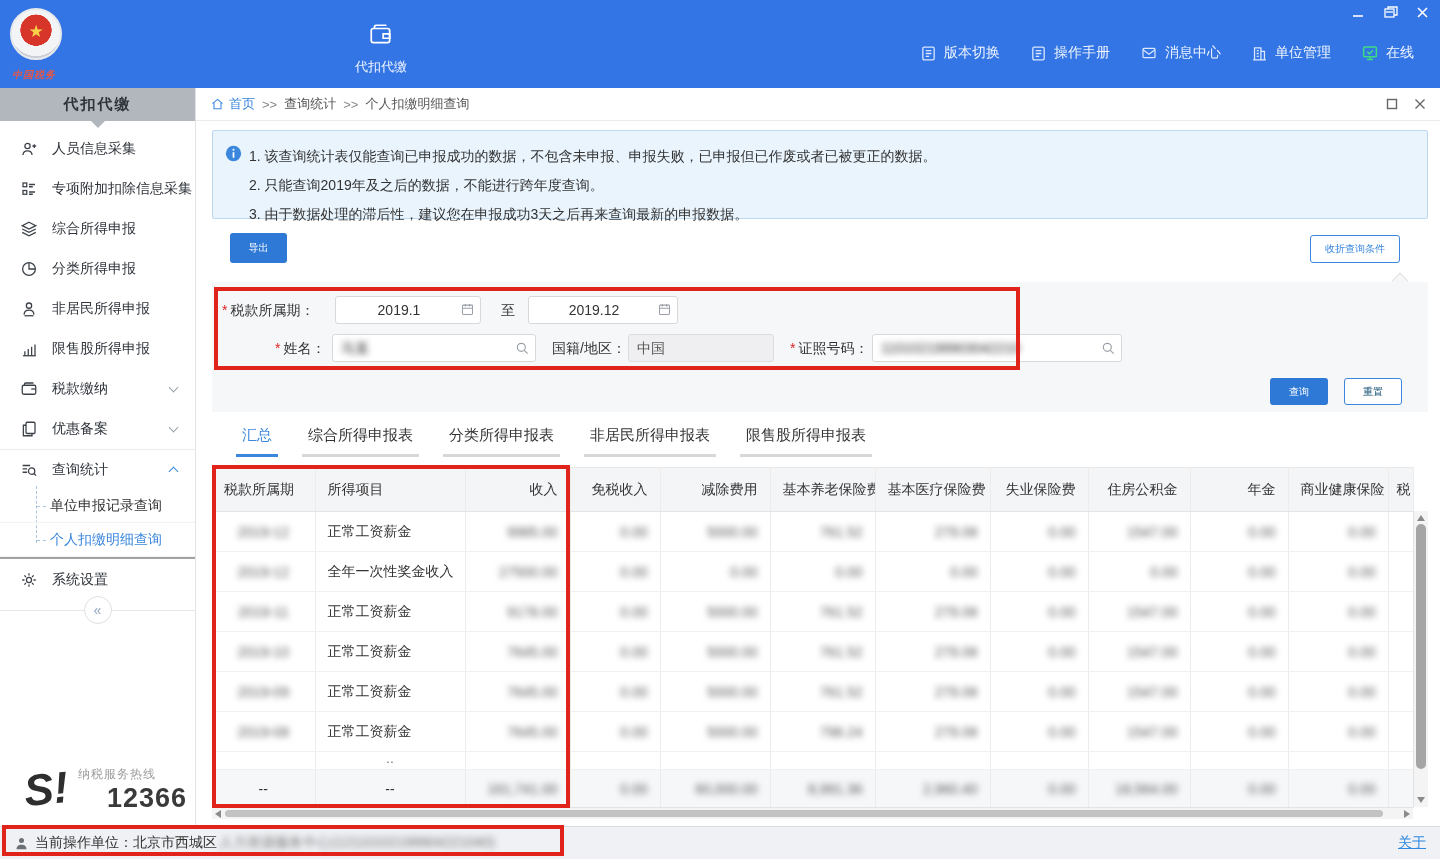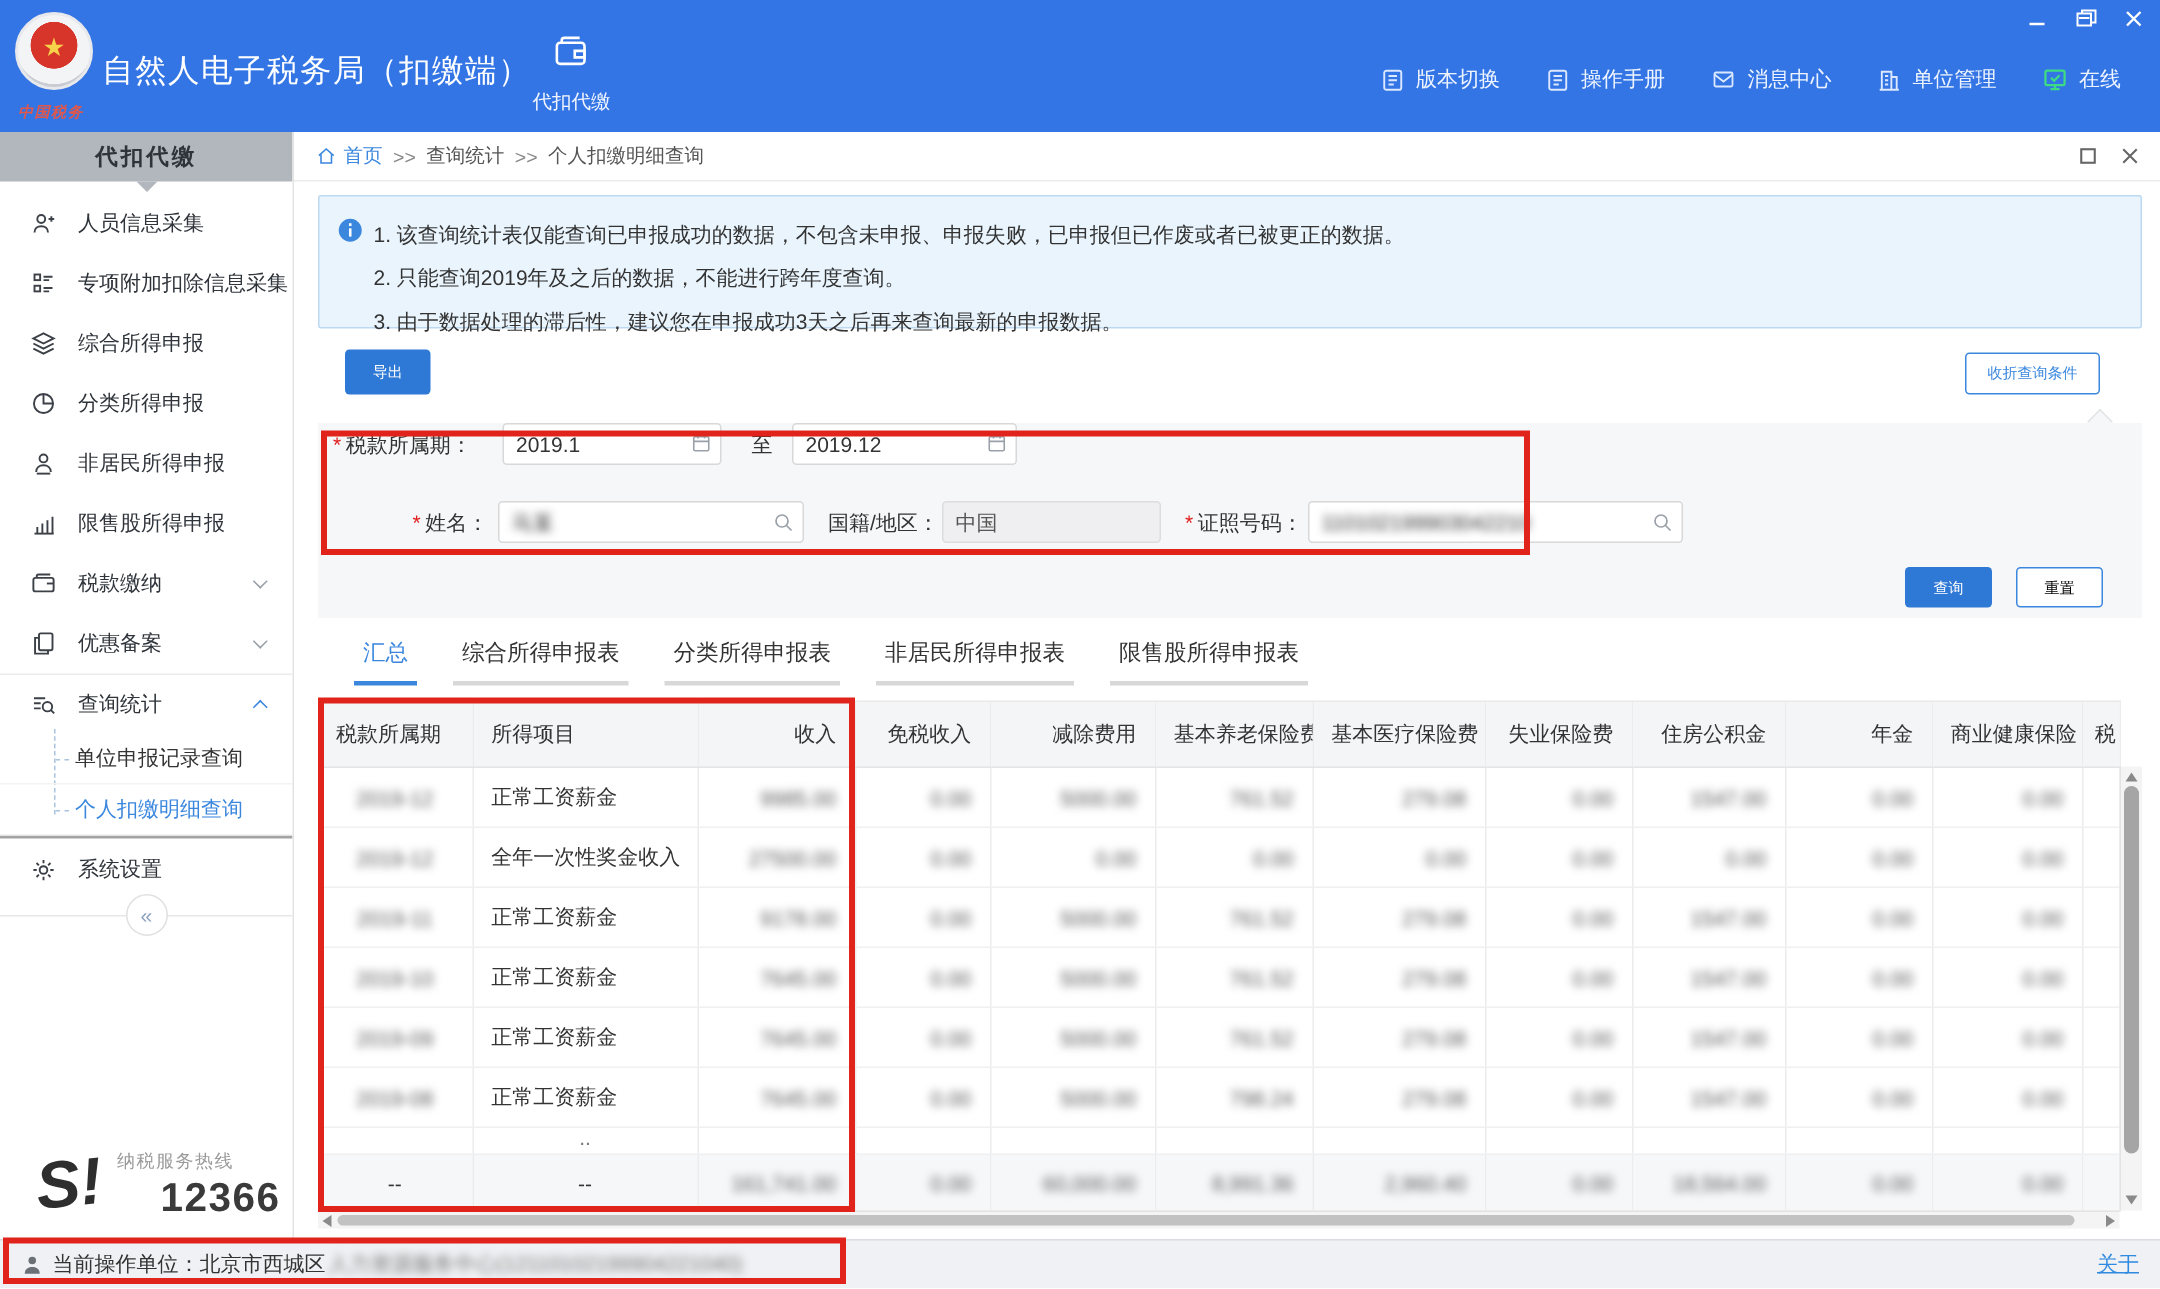--- a/index.html
+++ b/index.html
@@ -58,31 +58,31 @@
   .notice .info-ico{position:absolute;left:12px;top:14px;}
   .notice-line{font-size:14px;color:#333;line-height:29px;white-space:nowrap;overflow:hidden;}
 
   .btn{border:none;border-radius:3px;font-size:10px;cursor:pointer;font-family:inherit;}
   .btn-export{position:absolute;left:34px;top:145px;width:57px;height:30px;background:#2e78d6;color:#fff;}
   .btn-collapse{position:absolute;right:40px;top:147px;height:28px;padding:0 14px;background:#fff;border:1px solid #3b87de;color:#3b87de;}
 
   .query-panel{position:absolute;left:16px;right:12px;top:194px;height:130px;background:#f6f7f9;}
   .panel-caret{position:absolute;top:-7px;right:22px;width:12px;height:12px;background:#f6f7f9;border-left:1px solid #e2e2e2;border-top:1px solid #e2e2e2;transform:rotate(45deg);}
   .f-row{position:absolute;left:0;right:0;height:28px;}
-  .f-row.r1{top:0;}
+  .f-row.r1{top:14px;text-align:center;}
   .f-row.r2{top:52px;}
   .f-lbl{position:absolute;font-size:14px;color:#333;line-height:28px;white-space:nowrap;}
   .req{color:#e02020;margin-right:3px;}
   .field{position:absolute;height:28px;background:#fff;border:1px solid #d8d8d8;border-radius:3px;font-size:14px;line-height:26px;padding:0 26px 0 8px;color:#333;white-space:nowrap;overflow:hidden;}
   .field.disabled{background:#efeff1;border-color:#ddd;color:#555;padding-right:8px;}
   .field .f-ico{position:absolute;right:5px;top:5px;color:#9aa0a8;}
   .blurred{filter:blur(3px);}
   .qp-btns{position:absolute;right:26px;top:96px;display:flex;gap:16px;}
   .btn-search{width:58px;height:27px;background:#2e78d6;color:#fff;}
-  .btn-reset{width:58px;height:27px;background:#fff;border:1px solid #3b87de;color:#000000;border-radius:3px;}
+  .btn-reset{width:58px;height:27px;background:#fff;border:1px solid #3b87de;color:#0c4a6e;border-radius:3px;}
 
   .tabs{position:absolute;left:40px;top:334px;display:flex;gap:24px;}
   .tab{font-size:15px;color:#333;padding:4px 6px 9px;border-bottom:3px solid #d8d8d8;cursor:pointer;white-space:nowrap;}
   .tab.active{color:#3b87de;border-bottom-color:#3b87de;}
 
   .table-area{position:absolute;left:16px;right:12px;top:379px;height:352px;}
   table.tbl{border-collapse:collapse;table-layout:fixed;width:1201px;}
   .tbl th,.tbl td{border-right:1px solid #ececec;border-bottom:1px solid #f0f0f0;font-size:14px;color:#333;padding:0 12px;white-space:nowrap;overflow:hidden;font-weight:normal;}
   .tbl thead th{background:#f4f5f7;height:44px;border-bottom:1px solid #e4e4e4;border-top:1px solid #e9e9e9;}
   .tbl th:nth-child(n+3),.tbl td:nth-child(n+3){text-align:right;}
@@ -147,21 +147,20 @@
             <path d="M2 2l9 9M11 2l-9 9" stroke="#fff" stroke-width="1.6"></path>
           </svg>
         </span>
     </div>
     <div class="logo-wrap">
       <div class="emblem">
           <span class="star">★</span>
         </div>
       <div class="logo-cn">中国税务</div>
     </div>
-    <div class="app-title">自然人电子税务局（扣缴端）</div>
     <div class="nav-tab">
       <span class="nav-ico"><svg width="28" height="26" viewBox="0 0 24 24" fill="none" stroke="#fff" stroke-width="1.6">
             <rect x="3" y="6" width="17" height="13" rx="2"></rect>
             <path d="M6 6V4.5A1.5 1.5 0 0 1 7.5 3H17"></path>
             <path d="M14 11h6v4h-6z"></path>
           </svg></span>
       <span class="nav-lbl">代扣代缴</span>
     </div>
     <div class="top-menu">
       <span class="tm-item">

